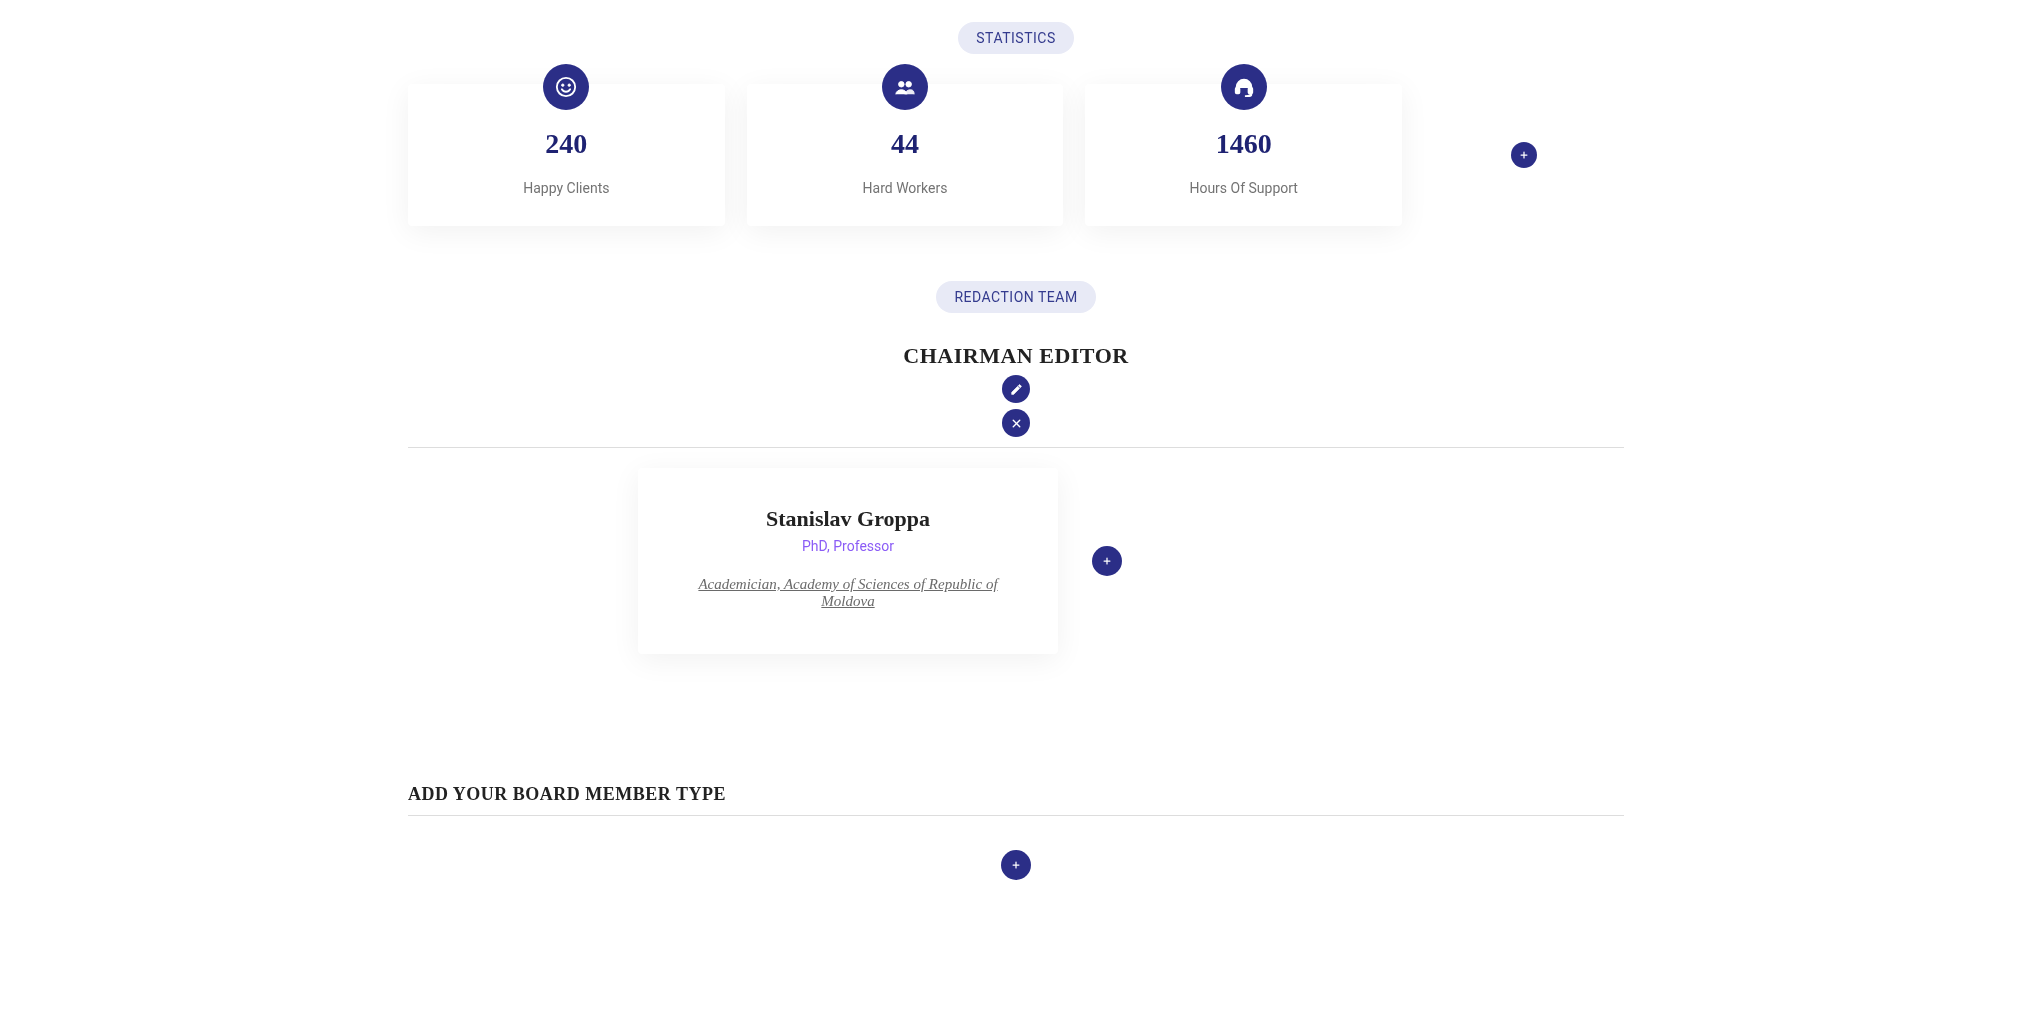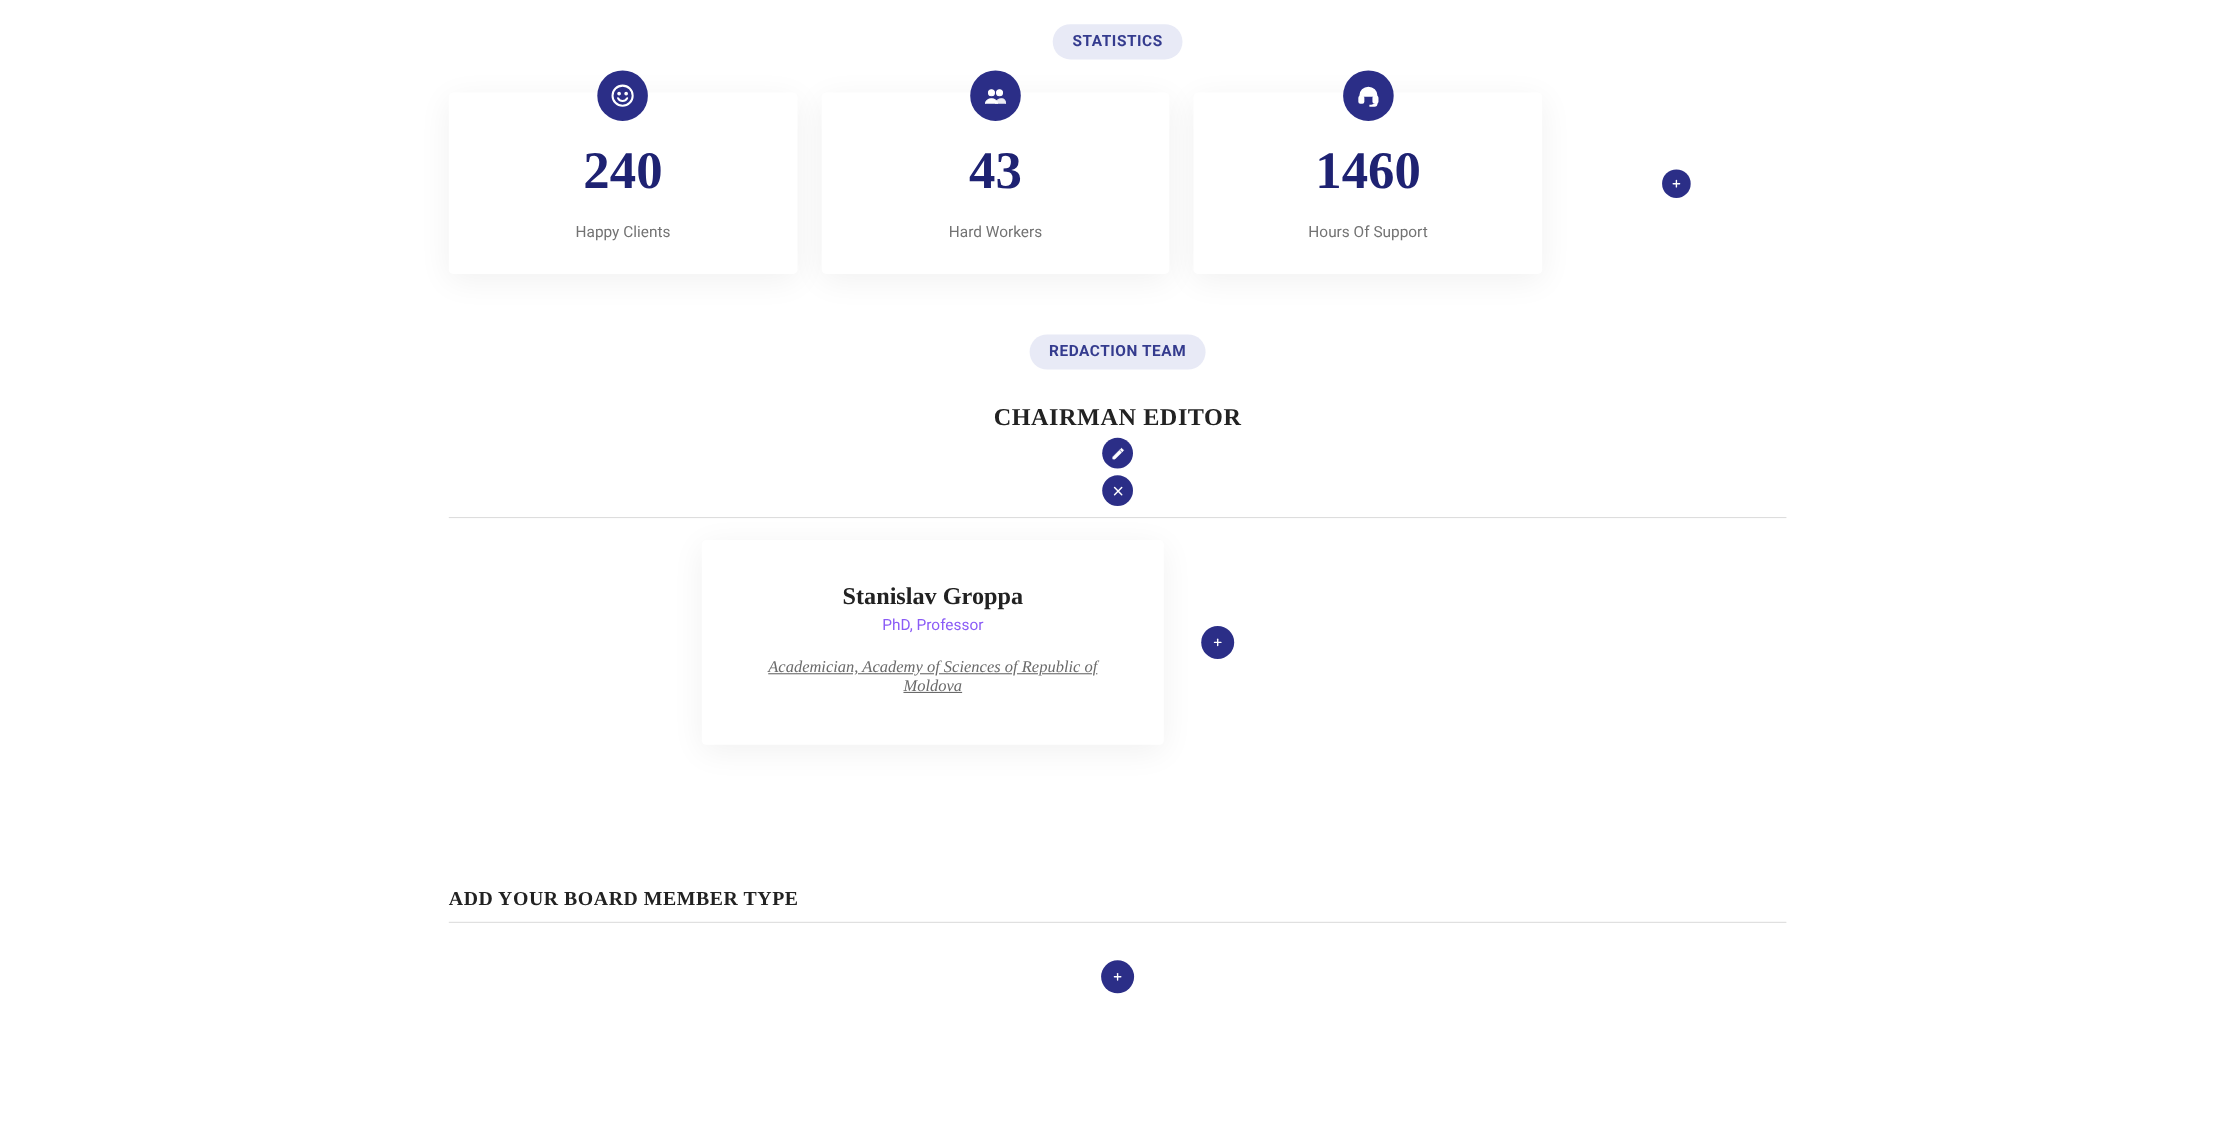--- a/index.html
+++ b/index.html
@@ -11,21 +11,21 @@
   }
   .container {
     max-width: 1256px;
     margin: 0 auto;
     padding: 0 20px;
   }
   .badge {
     display: inline-block;
     background: #e8eaf6;
     color: #343b8e;
-    font-weight: 700;
+    font-weight: 400;
     font-size: 14px;
     letter-spacing: 0.5px;
     padding: 8px 18px;
     border-radius: 20px;
   }
   .section-badge-row {
     text-align: center;
     margin-top: 22px;
     margin-bottom: 30px;
   }
@@ -52,21 +52,21 @@
     width: 46px;
     height: 46px;
     background: #2b2e87;
     border-radius: 50%;
     display: flex;
     align-items: center;
     justify-content: center;
   }
   .stat-icon-circle svg { width: 22px; height: 22px; fill: #fff; stroke: #fff; }
   .stat-value {
-    font-size: 48px;
+    font-size: 28px;
     font-weight: 700;
     color: #1e2272;
     margin-top: 6px;
     margin-bottom: 6px;
     font-family: Georgia, "Times New Roman", serif;
   }
   .stat-label {
     font-size: 14px;
     color: #737373;
     margin-top: 20px;
@@ -193,21 +193,21 @@
 
     <div class="stat-card">
       <div class="stat-icon-circle">
         <svg viewBox="0 0 24 24" fill="#fff">
             <circle cx="8" cy="9" r="3"></circle>
             <circle cx="16" cy="9" r="3"></circle>
             <path d="M2 20c0-3 3-5 6-5s6 2 6 5"></path>
             <path d="M12 20c0-3 3-5 6-5s4 2 4 5" opacity="0.9"></path>
           </svg>
       </div>
-      <div class="stat-value">43</div>
+      <div class="stat-value">44</div>
       <div class="stat-label">Hard Workers</div>
     </div>
 
     <div class="stat-card">
       <div class="stat-icon-circle">
         <svg viewBox="0 0 24 24" fill="none" stroke="#fff" stroke-width="2">
             <path d="M4 13v-1a8 8 0 0 1 16 0v1"></path>
             <rect x="3" y="13" width="4" height="6" rx="1" fill="#fff"></rect>
             <rect x="17" y="13" width="4" height="6" rx="1" fill="#fff"></rect>
             <path d="M20 19v1a2 2 0 0 1-2 2h-5"></path>

